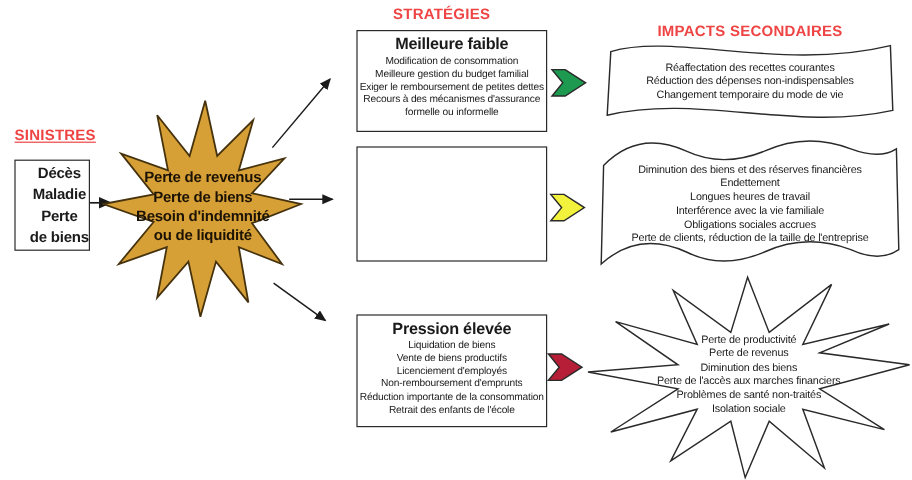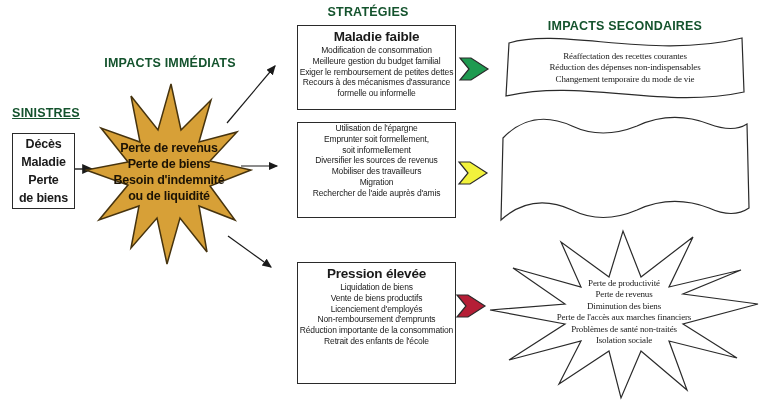--- a/index.html
+++ b/index.html
@@ -3,27 +3,27 @@
 <meta charset="utf-8">
 <style>
   html,body{margin:0;padding:0;background:#ffffff;}
   .canvas{
     position:relative;width:760px;height:400px;background:#ffffff;overflow:hidden;
     font-family:"Liberation Sans","DejaVu Sans",sans-serif;color:#1a1a1a;
   }
   .abs{position:absolute;}
   .hdr{
     font-size:12.5px;font-weight:bold;letter-spacing:.2px;text-align:center;
-    color:#14532d;white-space:nowrap;z-index:3;
+    color:#ef4444;white-space:nowrap;z-index:3;
   }
   .lines{white-space:pre-line;text-align:center;}
   
   .sin-box{
     left:12px;top:133px;width:61px;height:74px;border:1.6px solid #2a2a2a;
-    background:#ffffff;display:flex;align-items:center;justify-content:center;z-index:2;
+    background:#ffffff;display:flex;align-items:center;justify-content:flex-end;z-index:2;
   }
   .sin-box .lines{font-size:12.5px;font-weight:bold;line-height:18px;letter-spacing:-.2px;}
   
   .connectors{left:0;top:0;z-index:1;pointer-events:none;}
   
   .burst1{left:85px;top:82px;width:168px;height:184px;z-index:2;}
   .burst1 svg{position:absolute;left:0;top:0;}
   .burst1 .lines{
     position:absolute;left:8px;top:58px;width:152px;font-size:12.5px;font-weight:bold;
     line-height:16px;letter-spacing:-.2px;color:#1c1305;
@@ -31,21 +31,21 @@
   
   .strat-box{
     left:297px;width:159px;border:1.4px solid #2a2a2a;background:#ffffff;z-index:2;
     box-sizing:border-box;
   }
   .strat-title{font-size:13.5px;font-weight:bold;text-align:center;line-height:17px;padding-top:2px;letter-spacing:-.2px;}
   .strat-box .lines{font-size:8.5px;line-height:10.8px;letter-spacing:-.15px;}
   
   .chev{width:32px;height:28px;z-index:2;}
   
-  .shape{z-index:2;font-family:Liberation Serif, serif;}
+  .shape{z-index:2;}
   .shape svg{position:absolute;left:0;top:0;}
   .shape .lines{position:absolute;font-size:9px;line-height:11.4px;letter-spacing:-.15px;}
   .banner1{left:502px;top:30px;width:246px;height:76px;}
   .banner1 .lines{left:8px;top:21px;width:230px;}
   .banner2{left:497px;top:112px;width:256px;height:113px;}
   .banner2 .lines{left:8px;top:24px;width:240px;}
   .burst2{left:487px;top:228px;width:273px;height:172px;}
   .burst2 .lines{left:37px;top:50px;width:200px;}
 </style>
 </head>
@@ -59,21 +59,20 @@
         <path d="M0,0 L8,3.5 L0,7 Z" fill="#1a1a1a"></path>
       </marker>
     </defs>
     <line x1="73" y1="169" x2="92" y2="169" stroke="#1a1a1a" stroke-width="1.4" marker-end="url(#ah)"></line>
     <line x1="227" y1="123" x2="275" y2="66" stroke="#1a1a1a" stroke-width="1.2" marker-end="url(#ah)"></line>
     <line x1="241" y1="166" x2="277" y2="166" stroke="#1a1a1a" stroke-width="1.2" marker-end="url(#ah)"></line>
     <line x1="228" y1="236" x2="271" y2="267" stroke="#1a1a1a" stroke-width="1.2" marker-end="url(#ah)"></line>
   </svg>
 
   <div class="hdr abs" style="left:6px;top:106px;width:80px;text-decoration:underline;">SINISTRES</div>
-  <div class="hdr abs" style="left:70px;top:56px;width:200px;">IMPACTS IMMÉDIATS</div>
   <div class="hdr abs" style="left:288px;top:5px;width:160px;">STRATÉGIES</div>
   <div class="hdr abs" style="left:505px;top:19px;width:240px;">IMPACTS SECONDAIRES</div>
 
   <div class="sin-box abs">
     <div class="lines">Décès
 Maladie
 Perte
 de biens</div>
   </div>
 
@@ -82,37 +81,30 @@
       <polygon stroke="#46330E" stroke-width="1.5" stroke-linejoin="miter" points="166,88 125,104 150,138 114,124 122,170 95,136 82,182 72,136 46,166 54,124 14,138 43,103 1,88 43,80 16,46 55,60 46,14 73,48 86,2 96,48 126,18 114,60 152,50 125,79" fill="#D7A037">
       </polygon>
     </svg>
     <div class="lines">Perte de revenus
 Perte de biens
 Besoin d'indemnité
 ou de liquidité</div>
   </div>
 
   <div class="strat-box abs" style="top:25px;height:85px;">
-    <div class="strat-title">Maladie faible</div>
+    <div class="strat-title">Meilleure faible</div>
     <div class="lines">Modification de consommation
 Meilleure gestion du budget familial
 Exiger le remboursement de petites dettes
 Recours à des mécanismes d'assurance
 formelle ou informelle</div>
   </div>
   <div class="strat-box abs" style="top:122px;height:96px;">
-    <div class="lines">Utilisation de l'épargne
-Emprunter soit formellement,
-soit informellement
-Diversifier les sources de revenus
-Mobiliser des travailleurs
-Migration
-Rechercher de l'aide auprès d'amis</div>
   </div>
-  <div class="strat-box abs" style="top:262px;height:122px;">
+  <div class="strat-box abs" style="top:262px;height:94px;">
     <div class="strat-title">Pression élevée</div>
     <div class="lines">Liquidation de biens
 Vente de biens productifs
 Licenciement d'employés
 Non-remboursement d'emprunts
 Réduction importante de la consommation
 Retrait des enfants de l'école</div>
   </div>
 
   <svg class="chev abs" style="left:458px;top:55px;" viewBox="0 0 32 28">
@@ -131,20 +123,26 @@
     </svg>
     <div class="lines">Réaffectation des recettes courantes
 Réduction des dépenses non-indispensables
 Changement temporaire du mode de vie</div>
   </div>
 
   <div class="shape banner2 abs">
     <svg width="256" height="113" viewBox="0 0 256 113">
       <path d="M 6,26 Q 35,-4 75,14 Q 105,28 140,14 Q 175,-2 212,12 Q 236,21 250,12 L 252,96 Q 236,107 212,96 Q 175,82 140,98 Q 105,113 75,98 Q 35,80 4,108 Z" fill="#ffffff" stroke="#2a2a2a" stroke-width="1.2"></path>
     </svg>
+    <div class="lines">Diminution des biens et des réserves financières
+Endettement
+Longues heures de travail
+Interférence avec la vie familiale
+Obligations sociales accrues
+Perte de clients, réduction de la taille de l'entreprise</div>
   </div>
 
   <div class="shape burst2 abs">
     <svg width="273" height="172" viewBox="0 0 273 172">
       <polygon fill="#ffffff" stroke="#2a2a2a" stroke-width="1.2" stroke-linejoin="miter" points="271,76 196,96 250,130 182,113 200,162 154,123 134,170 122,123 72,156 94,113 22,132 78,96 3,82 78,76 26,40 94,59 74,14 122,49 136,3 154,49 206,9 182,59 254,42 196,66">
       </polygon>
     </svg>
     <div class="lines">Perte de productivité
 Perte de revenus
 Diminution des biens

